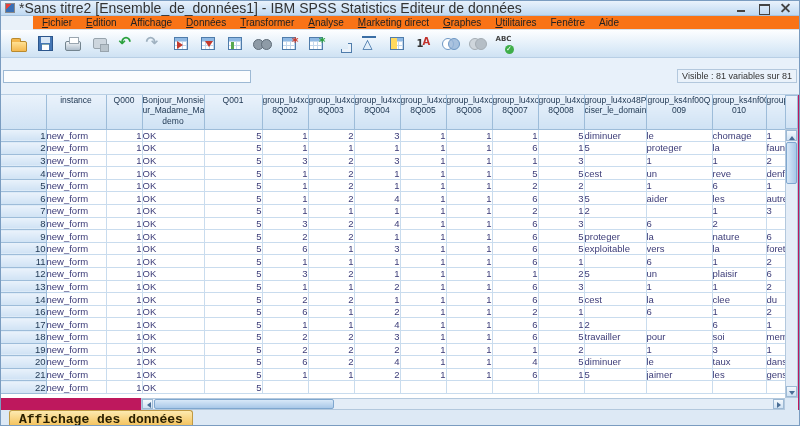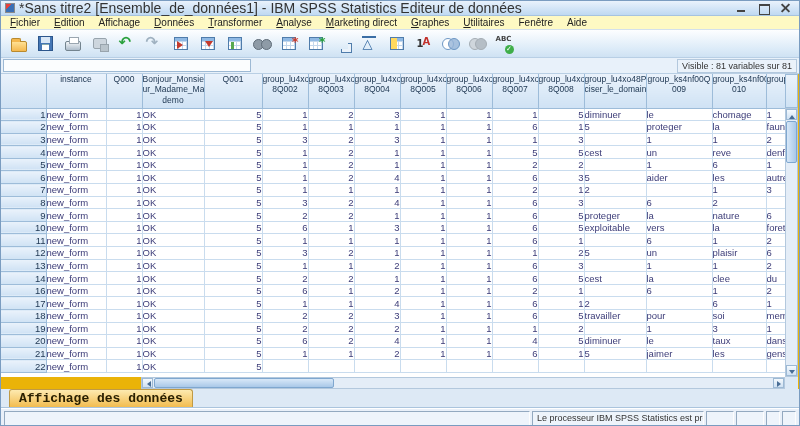--- a/index.html
+++ b/index.html
@@ -14,21 +14,21 @@
     background:linear-gradient(135deg,#e8413c 0 34%,#3a6fb5 34%);}
   .title-text{font-size:14px;color:#333;white-space:nowrap;overflow:hidden;flex:1;}
   .wc{width:19px;height:13px;position:relative;margin-left:3px;flex:none;}
   .wc-min::before{content:"";position:absolute;left:5px;bottom:3px;width:8px;height:2px;background:#444;}
   .wc-max::before{content:"";position:absolute;left:5px;top:2px;width:9px;height:8px;border:1px solid #444;border-top-width:2px;background:transparent;}
   .wc-close::before,.wc-close::after{content:"";position:absolute;left:4px;top:5px;width:11px;height:2px;background:#444;}
   .wc-close::before{transform:rotate(45deg);}
   .wc-close::after{transform:rotate(-45deg);}
 
   
-  .menubar{height:14px;display:flex;align-items:center;background:#fef9c3;border-bottom:1px solid #d3e0ec;padding-left:2px;}
+  .menubar{height:14px;display:flex;align-items:center;background:#f97316;border-bottom:1px solid #d3e0ec;padding-left:2px;margin-left:32px;}
   .menu-item{font-size:10px;color:#222;padding:0 7px;line-height:14px;white-space:nowrap;cursor:default;}
   .menu-item u{text-decoration:underline;}
 
   
   .toolbar{height:28px;display:flex;align-items:center;padding-left:4px;
     background:linear-gradient(#fdfeff,#dcebf8 70%,#cfe2f3);border-bottom:1px solid #b8cfe5;}
   .tbtn{width:27px;height:26px;display:flex;align-items:center;justify-content:center;flex:none;background:transparent;border:none;padding:0;}
   .icon{width:18px;height:18px;position:relative;display:block;flex:none;}
 
   .i-open-file{height:11px;width:16px;margin-top:5px;background:linear-gradient(#ffe194,#f4b84e);border:1px solid #b98a2e;border-radius:1px 2px 1px 1px;}
@@ -65,27 +65,27 @@
   .i-variable-sets::before{content:"1";position:absolute;left:2px;top:3px;font:bold 10px "DejaVu Sans",sans-serif;color:#333;}
   .i-variable-sets::after{content:"A";position:absolute;left:8px;top:1px;font:bold 10px "DejaVu Sans",sans-serif;color:#c2302a;}
   .i-select-cases::before{content:"";position:absolute;left:0;top:3px;width:10px;height:10px;border-radius:50%;background:#fff;border:1px solid #6d97c4;}
   .i-select-cases::after{content:"";position:absolute;left:6px;top:3px;width:10px;height:10px;border-radius:50%;background:rgba(150,180,215,.8);border:1px solid #6d97c4;}
   .i-select-cases-disabled::before{content:"";position:absolute;left:0;top:3px;width:10px;height:10px;border-radius:50%;background:#cfd6dc;border:1px solid #a5adb4;}
   .i-select-cases-disabled::after{content:"";position:absolute;left:6px;top:3px;width:10px;height:10px;border-radius:50%;background:#b5bec6;border:1px solid #a5adb4;}
   .i-spell-check::before{content:"ABC";position:absolute;left:0;top:0;font:bold 7px "DejaVu Sans",sans-serif;color:#444;}
   .i-spell-check::after{content:"✓";position:absolute;right:0;bottom:-1px;width:9px;height:9px;border-radius:50%;background:#3fae49;color:#fff;font:bold 7px "DejaVu Sans",sans-serif;text-align:center;line-height:9px;}
 
   
-  .cellref-bar{height:16px;display:flex;align-items:center;background:#e8f1fa;border-bottom:1px solid #b9cfe4;padding:7px 2px;}
+  .cellref-bar{height:16px;display:flex;align-items:center;background:#e8f1fa;border-bottom:1px solid #b9cfe4;padding:18px 2px;}
   .cell-input{width:248px;height:13px;background:#fbfdfe;border:1px solid #9db9d4;}
   .visible-panel{margin-left:auto;height:14px;border:1px solid #b3c8dd;background:#eaf2fa;
     font-size:9px;color:#333;line-height:12px;padding:0 4px;white-space:nowrap;}
 
   
-  .grid-area{position:relative;height:315px;background:#eab308;overflow:hidden;}
+  .grid-area{position:relative;height:315px;background:#be185d;overflow:hidden;}
   .data-viewport{position:absolute;left:0;top:0;width:787px;height:303px;overflow:hidden;background:#fff;}
   table.data{border-collapse:collapse;table-layout:fixed;width:785px;}
   table.data td,table.data th{overflow:hidden;white-space:nowrap;padding:0;}
   th.hdr,td.rownum,th.corner{background:linear-gradient(#eaf2fb,#cfe2f4);border-right:1px solid #9dbcd9;border-bottom:1px solid #9dbcd9;}
   th.hdr{font-size:8.5px;font-weight:normal;color:#223a55;text-align:center;vertical-align:top;height:34px;padding-top:1px;line-height:10.3px;}
   th.corner{height:34px;}
   td.rownum{font-size:9.5px;color:#223a55;text-align:right;padding-right:11px;font-weight:normal;}
   td.cell{font-size:9.5px;color:#3c3c78;background:#fff;border-right:1px solid #c9dcee;border-bottom:1px solid #c9dcee;height:12.6px;}
   td.num{text-align:right;padding-right:4px;}
   td.text{text-align:left;padding-left:3px;}

